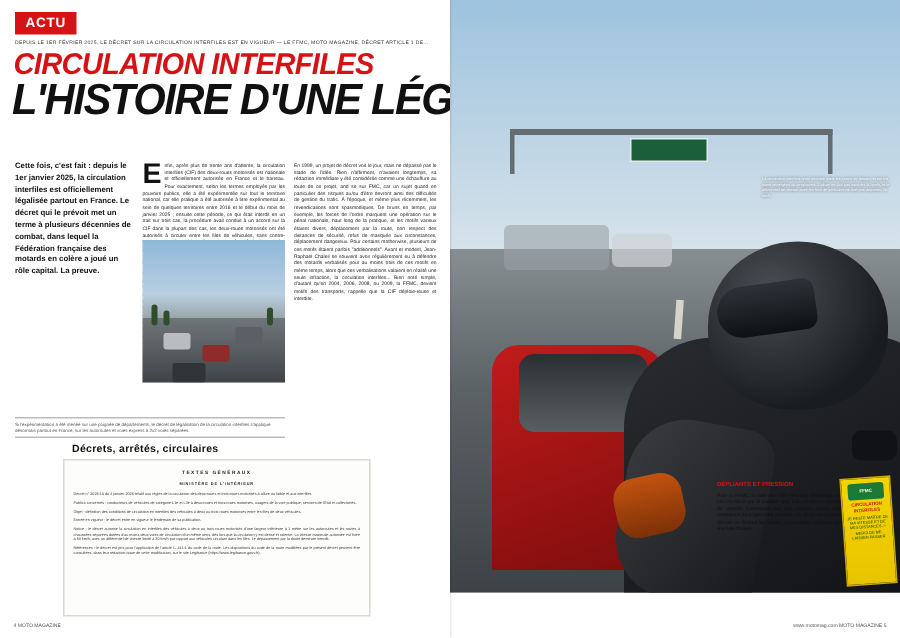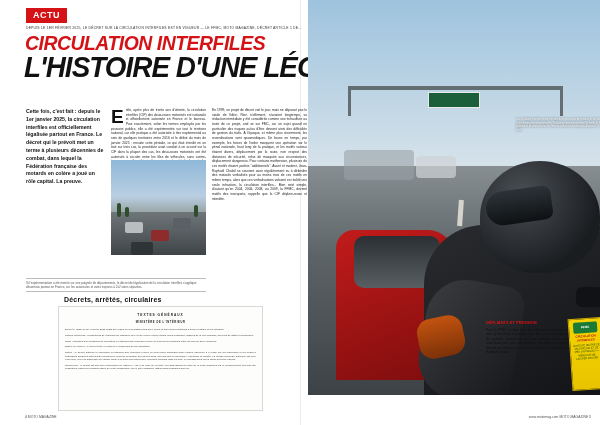--- a/index.html
+++ b/index.html
@@ -6,21 +6,21 @@
   html, body { margin:0; padding:0; }
   body {
     width:600px; height:425px;
     background:#ffffff;
     font-family:"Liberation Sans", sans-serif;
     overflow:hidden;
     position:relative;
   }
   .spread { position:absolute; inset:0; display:flex; }
   .page { position:relative; height:100%; }
-  .page-left { width:300px; background:#ffffff;margin-left:16px; }
+  .page-left { width:300px; background:#ffffff; }
   .page-right { width:300px; background:#ffffff; }
 
   
   .actu-tag {
     position:absolute; left:10px; top:8px;
     background:#d51317; color:#fff;
     font-weight:bold; font-size:9px; letter-spacing:.5px;
     padding:2px 7px 3px 7px;
   }
   .kicker {

